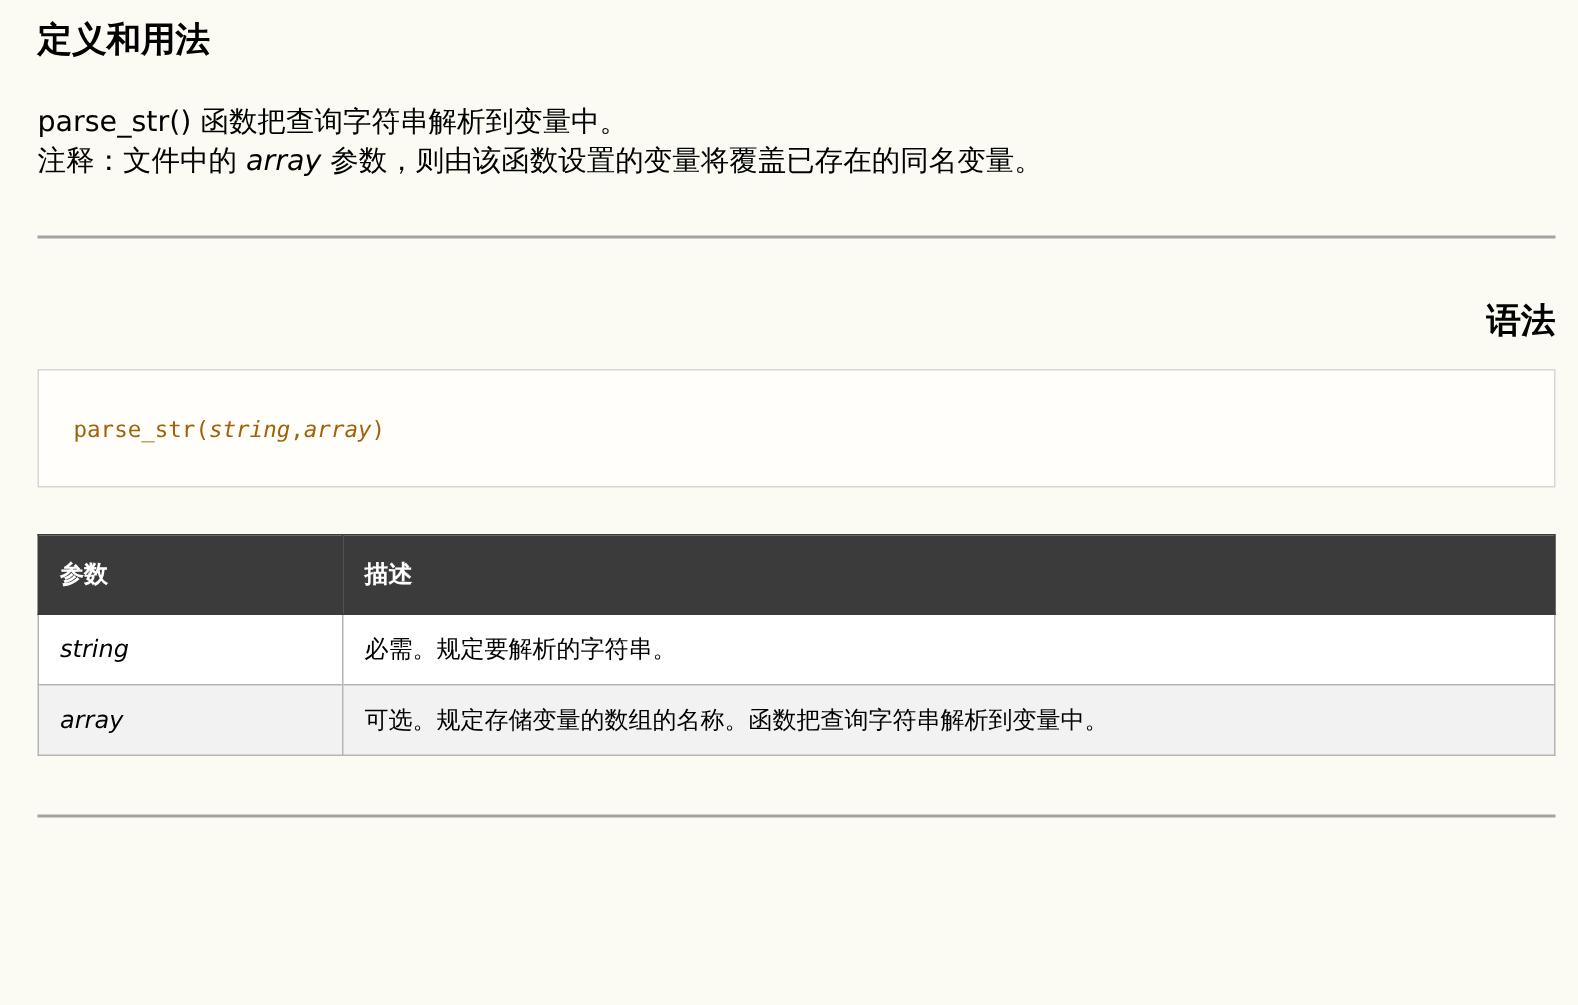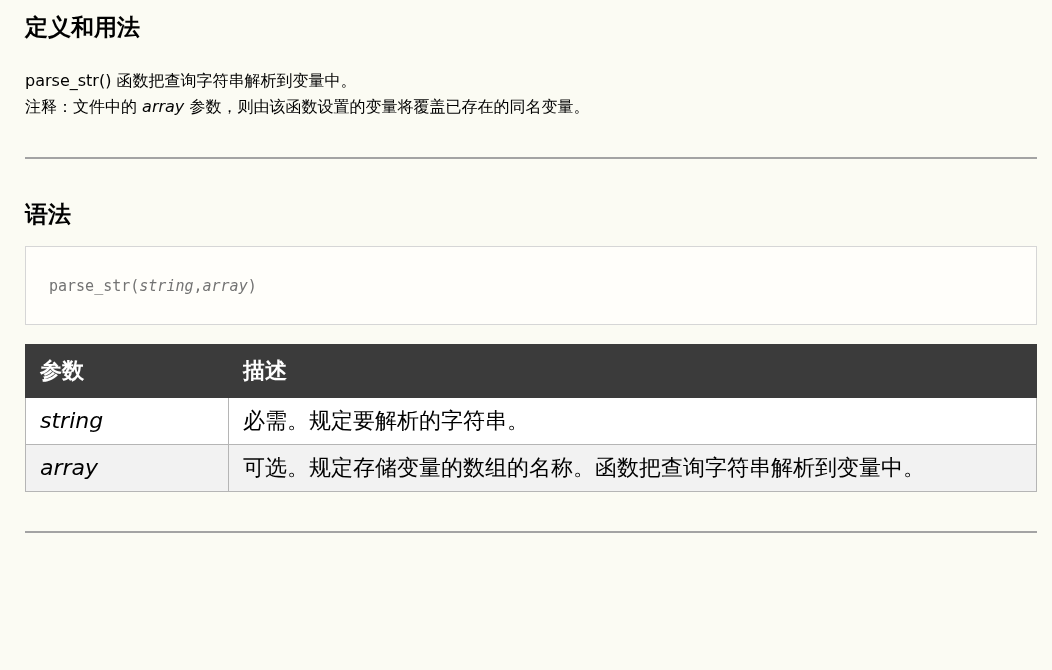--- a/index.html
+++ b/index.html
@@ -17,23 +17,23 @@
     width: 1052px;
   }
   h2.section-heading {
     font-size: 23px;
     font-weight: bold;
     line-height: 30px;
     margin: 0;
     color: #000;
   }
   #definition-heading { padding-top: 12px; }
-  #syntax-heading { margin-top: 40px; }
+  #syntax-heading { margin-top: 40px; text-align: right; }
   p.body-text {
-    font-size: 16px;
+    font-size: 19px;
     line-height: 26px;
     margin: 0;
   }
   #intro-paragraph { margin-top: 26px; }
   .note-paragraph { margin-top: 18px; }
   .note-label { font-weight: normal; }
   .param-italic { font-style: italic; }
   hr.divider {
     border: none;
     height: 2px;
@@ -44,28 +44,28 @@
   .codebox {
     margin-top: 17px;
     background: #fffefa;
     border: 1px solid #d6d6d6;
     padding: 29px 23px;
   }
   .codebox code {
     font-family: "DejaVu Sans Mono", "Liberation Mono", monospace;
     font-size: 15px;
     line-height: 17px;
-    color: #737373;
+    color: #a16207;
   }
   .codebox code .param-italic { font-style: italic; }
   table.params-table {
-    margin-top: 19px;
+    margin-top: 31px;
     width: 1012px;
     border-collapse: collapse;
-    font-size: 22px;
+    font-size: 16px;
   }
   table.params-table th {
     background: #3b3b3b;
     color: #ffffff;
     font-weight: bold;
     text-align: left;
     padding: 15px 14px;
     line-height: 22px;
     border: 1px solid #3b3b3b;
   }

